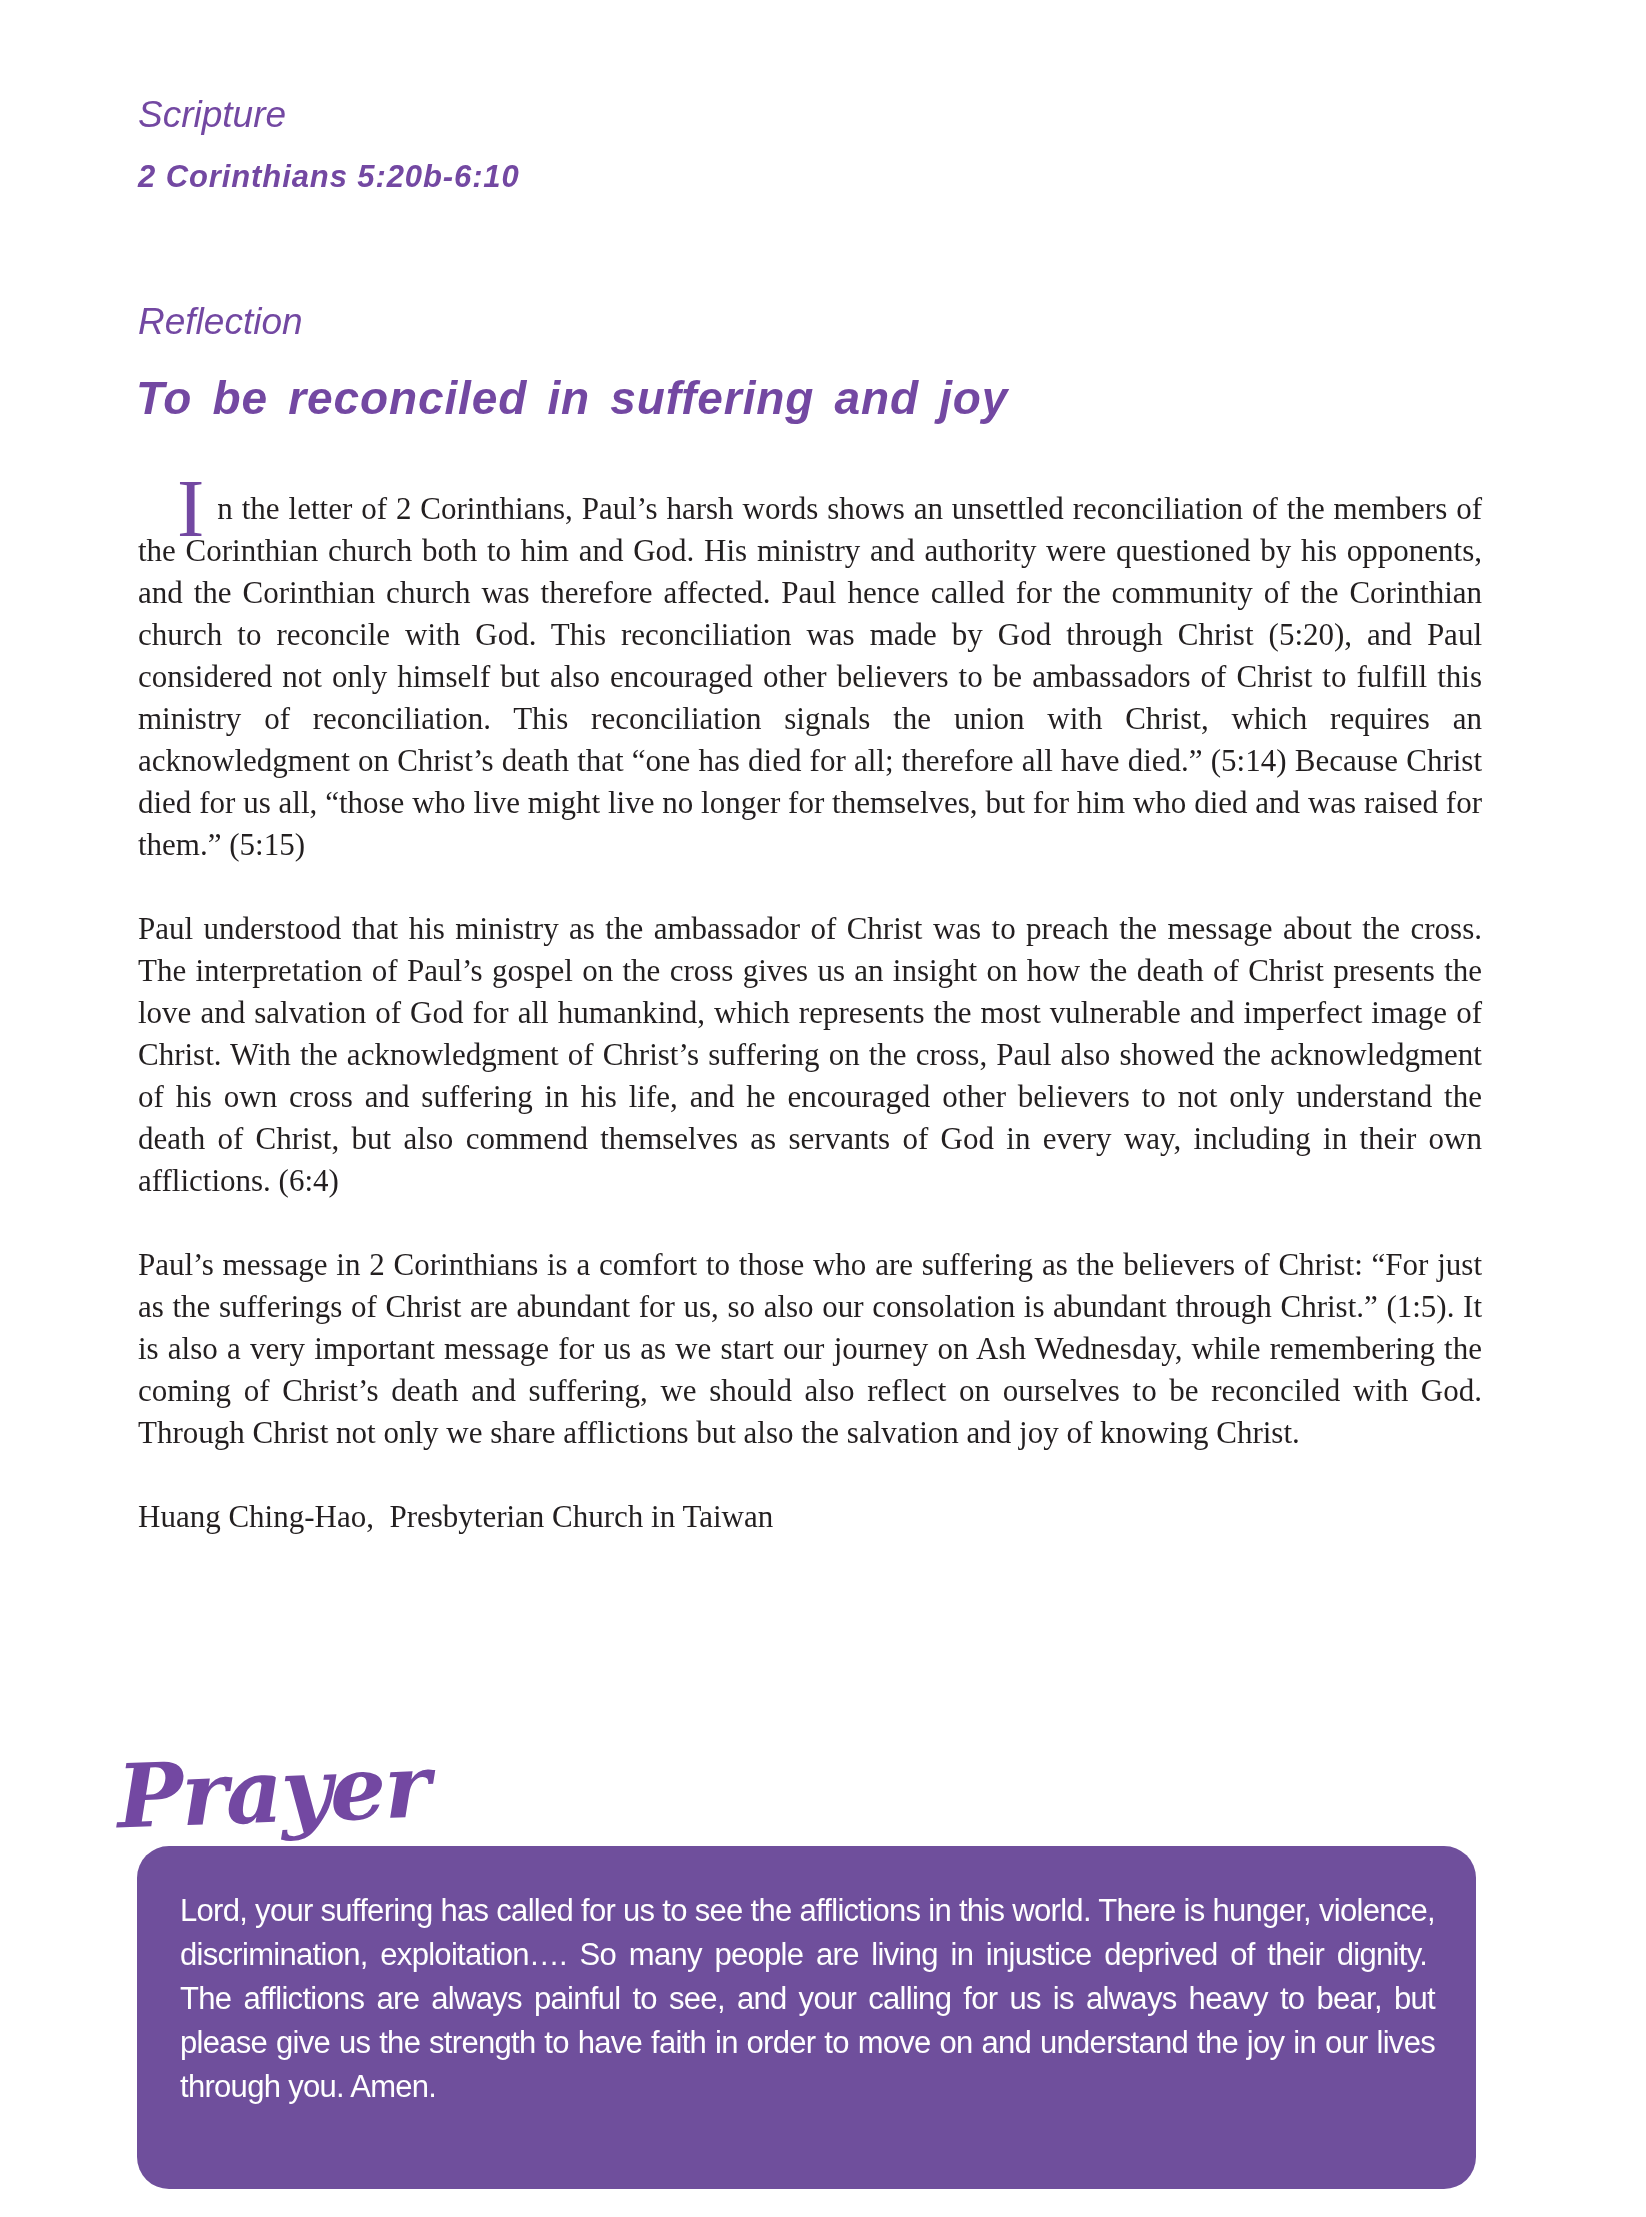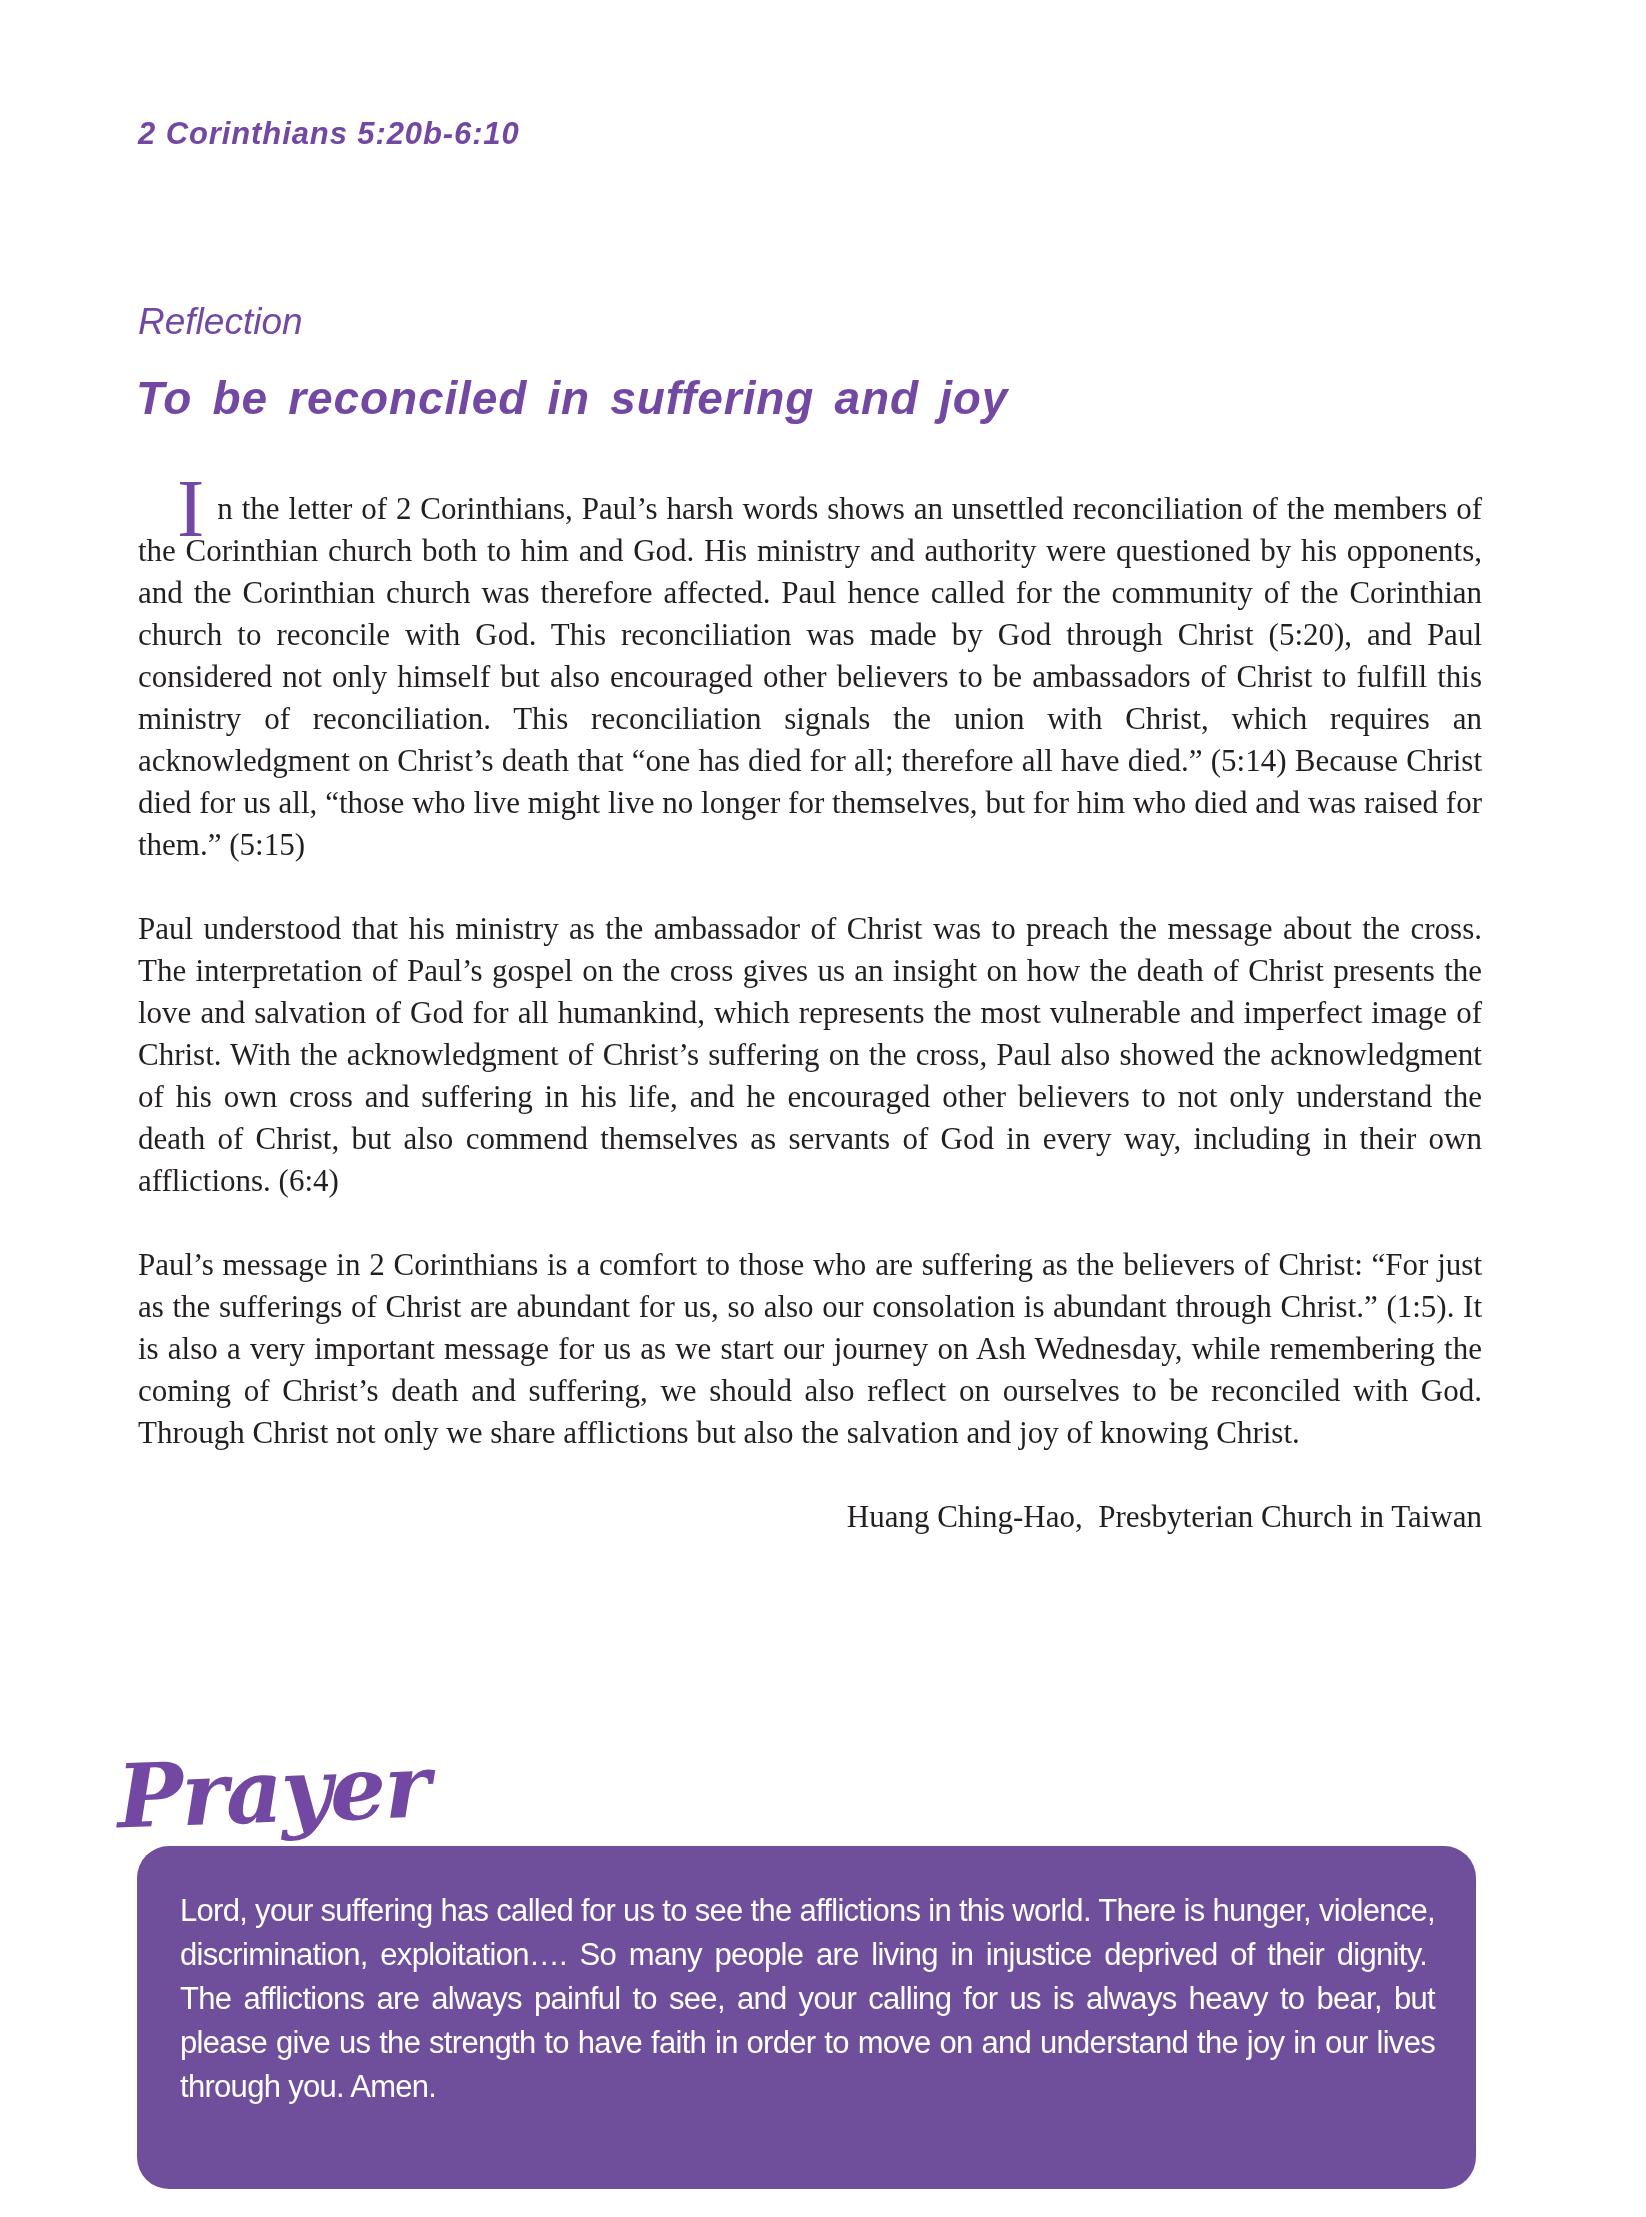--- a/index.html
+++ b/index.html
@@ -55,21 +55,20 @@
     text-align:justify;
   }
   .reflection-body p { margin:0 0 42px 0; }
   .drop-cap {
     float:left;
     font-size:82px; line-height:42px; height:41px;
     margin-left:39px; padding-right:13px;
     color:var(--accent);
   }
   .attribution {
-    text-align:right;
     margin-top:39px;
     font-size:31px;
   }
   
   .prayer-heading {
     position:absolute; left:117px; top:1745px; z-index:2;
     font-family:"DejaVu Serif", serif;
     font-style:italic; font-weight:bold;
     font-size:88px; line-height:93px;
     letter-spacing:-1.9px;
@@ -91,20 +90,21 @@
     color:#ffffff;
     text-align:justify;
   }
 </style>
 </head>
 <body>
 
 <div class="page">
 
   <div class="scripture-block">
+    <div class="scripture-label">Scripture</div>
     <div class="scripture-ref">2 Corinthians 5:20b-6:10</div>
   </div>
 
 
   <div class="reflection-label">Reflection</div>
 
   <h1 class="reflection-title">To be reconciled in suffering and joy</h1>
 
   <div class="reflection-body">
     <p><span class="drop-cap">I</span><span>n the letter of 2 Corinthians, Paul’s harsh words shows an unsettled reconciliation of the members of the Corinthian church both to him and God. His ministry and authority were questioned by his opponents, and the Corinthian church was therefore affected. Paul hence called for the community of the Corinthian church to reconcile with God. This reconciliation was made by God through Christ (5:20), and Paul considered not only himself but also encouraged other believers to be ambassadors of Christ to fulfill this ministry of reconciliation. This reconciliation signals the union with Christ, which requires an acknowledgment on Christ’s death that “one has died for all; therefore all have died.” (5:14) Because Christ died for us all, “those who live might live no longer for themselves, but for him who died and was raised for them.” (5:15)</span></p>

